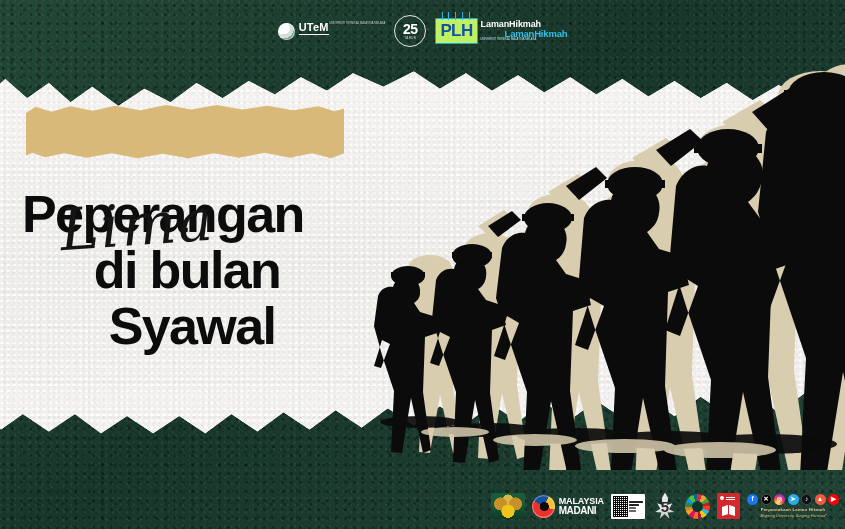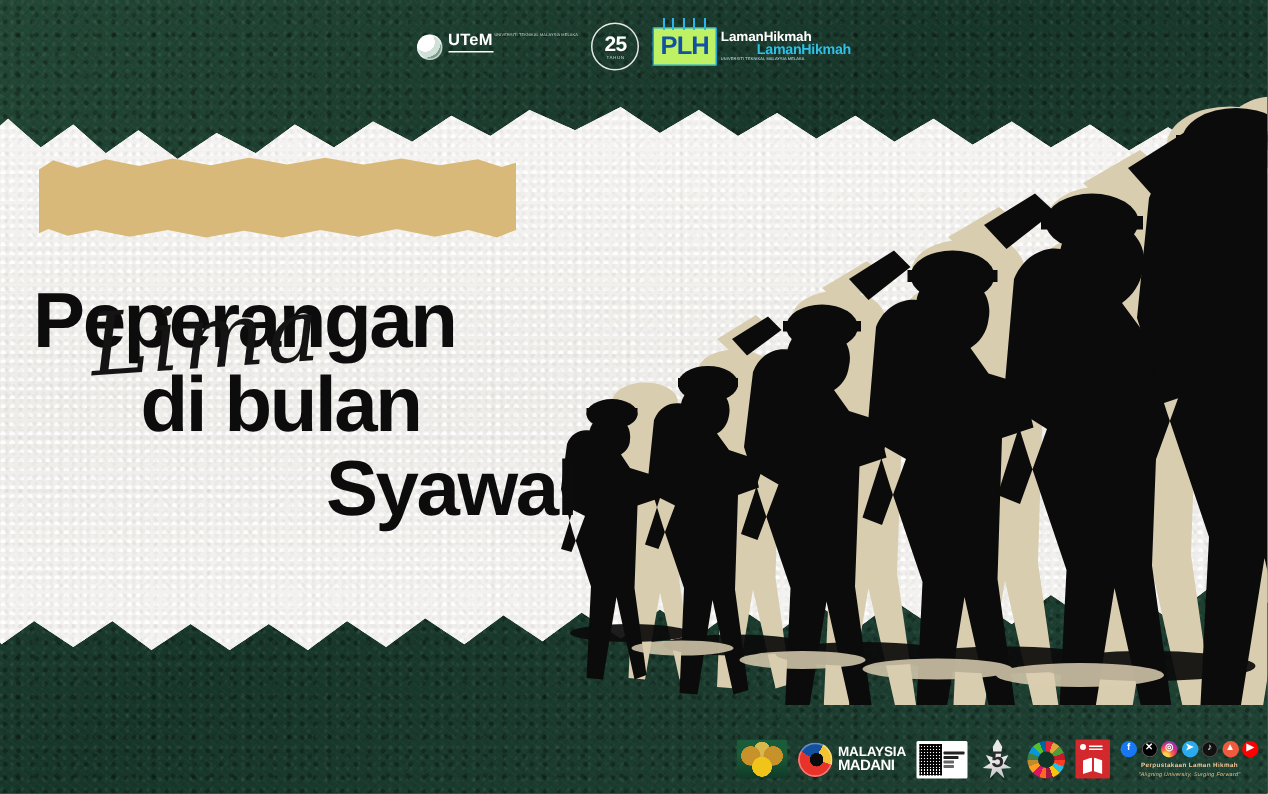--- a/index.html
+++ b/index.html
@@ -143,21 +143,21 @@
     margin:26px 0 0 0;
     font-family:"Liberation Sans",sans-serif;
     font-weight:bold;
     font-size:52px;
     line-height:1.08;
     color:#0c0c0c;
     letter-spacing:-1.6px;
   }
   .h-l1{display:block;text-align:left;padding-left:22px;}
   .h-l2{display:block;text-align:center;padding-right:16px;}
-  .h-l3{display:block;text-align:right;padding-right:6px;}
+  .h-l3{display:block;text-align:center;padding-right:6px;}
 
   
   .troops{position:absolute;left:360px;top:40px;width:500px;height:430px;z-index:6;}
   .troops svg{display:block;width:100%;height:100%;}
 
   
   .footer-strip{
     position:absolute;right:6px;bottom:6px;height:34px;
     display:flex;align-items:center;gap:7px;z-index:9;
   }

